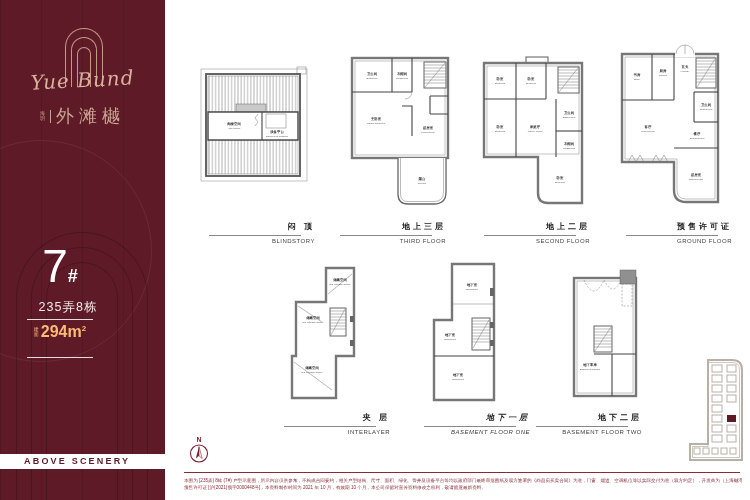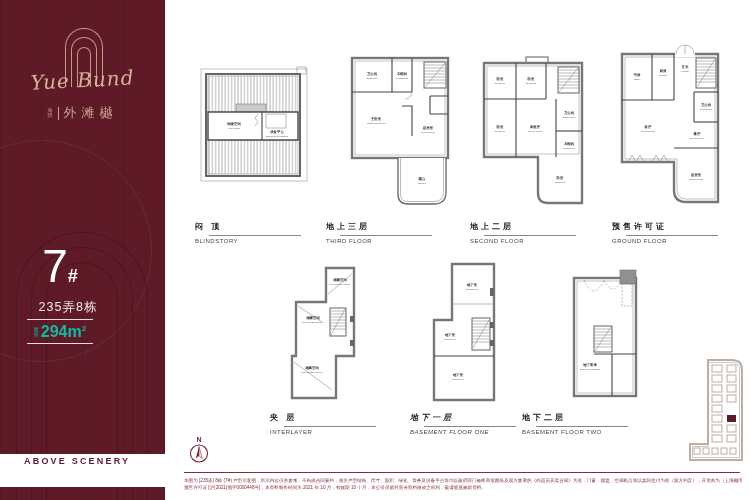--- a/index.html
+++ b/index.html
@@ -17,37 +17,37 @@
   .arch-ring{position:absolute;border:1.6px solid #c49a85;border-bottom:none;border-radius:999px 999px 0 0;}
   .ring1{left:4px;top:0;width:36px;height:58px;}
   .ring2{left:10px;top:9px;width:24px;height:49px;}
   .ring3{left:16px;top:19px;width:12px;height:39px;}
   .brand-script{position:absolute;left:0;top:40px;width:165px;text-align:center;
       font-family:"DejaVu Serif",serif;font-style:italic;font-size:20px;color:#d8b19c;
       letter-spacing:1px;transform:rotate(-3deg);}
   .brand-cn{margin-top:18px;display:flex;justify-content:center;align-items:center;gap:5px;color:#c9a391;}
   .brand-pre{font-size:5px;line-height:5.5px;text-align:center;}
   .brand-div{width:1px;height:13px;background:#c9a391;}
-  .brand-name{font-family:"DejaVu Serif",serif;font-size:13px;letter-spacing:5px;}
+  .brand-name{font-family:"DejaVu Serif",serif;font-size:18px;letter-spacing:5px;}
   .unit{position:absolute;top:242px;left:0;width:120px;text-align:center;color:#fff;}
   .unit-num{font-size:46px;font-weight:400;line-height:48px;}
   .unit-suffix{font-size:18px;font-weight:bold;}
   .address{position:absolute;top:299px;left:0;width:120px;text-align:center;
       font-size:12.5px;letter-spacing:1px;color:#f2e8e8;padding-left:8px;}
   .area-box{position:absolute;top:319px;left:27px;width:66px;
-      border-top:1px solid #e8dcdc;border-bottom:1px solid #e8dcdc;padding:3px 0 2px;
-      display:flex;align-items:center;justify-content:center;gap:2px;color:#14b8a6;}
+      border-top:1px solid #e8dcdc;border-bottom:1px solid #e8dcdc;padding:3px 0 16px;
+      display:flex;align-items:center;justify-content:center;gap:2px;color:#fdba74;}
   .area-pre{font-size:5px;line-height:5px;text-align:center;}
   .area-val{font-size:16px;font-weight:bold;}
   .area-val sup{font-size:8px;}
-  .banner{position:absolute;top:454px;left:0;width:165px;height:33px;background:#fff;
+  .banner{position:absolute;top:454px;left:0;width:165px;height:15px;background:#fff;
       line-height:15px;padding-left:24px;box-sizing:border-box;
       font-size:9px;font-weight:bold;letter-spacing:2.2px;color:#5e1b27;}
   
-  .plan-label{position:absolute;width:120px;text-align:left;}
+  .plan-label{position:absolute;width:120px;text-align:right;}
   .pl-cn{font-size:8px;font-weight:bold;letter-spacing:3px;color:#222;white-space:nowrap;}
   .pl-line{height:1px;background:#888;margin:3px 14px 2px;}
   .pl-en{font-size:6px;letter-spacing:0.5px;color:#444;white-space:nowrap;}
   
   .plan{position:absolute;}
   .rcn{font-family:"Liberation Sans",sans-serif;font-size:3.4px;font-weight:bold;fill:#333;text-anchor:middle;}
   .ren{font-family:"Liberation Sans",sans-serif;font-size:2.5px;fill:#555;text-anchor:middle;}
   .wall{fill:#fff;stroke:#777;stroke-width:2.4;}
   .wall-thin{fill:none;stroke:#999;stroke-width:0.6;}
   .part{stroke:#444;stroke-width:1.1;fill:none;}

